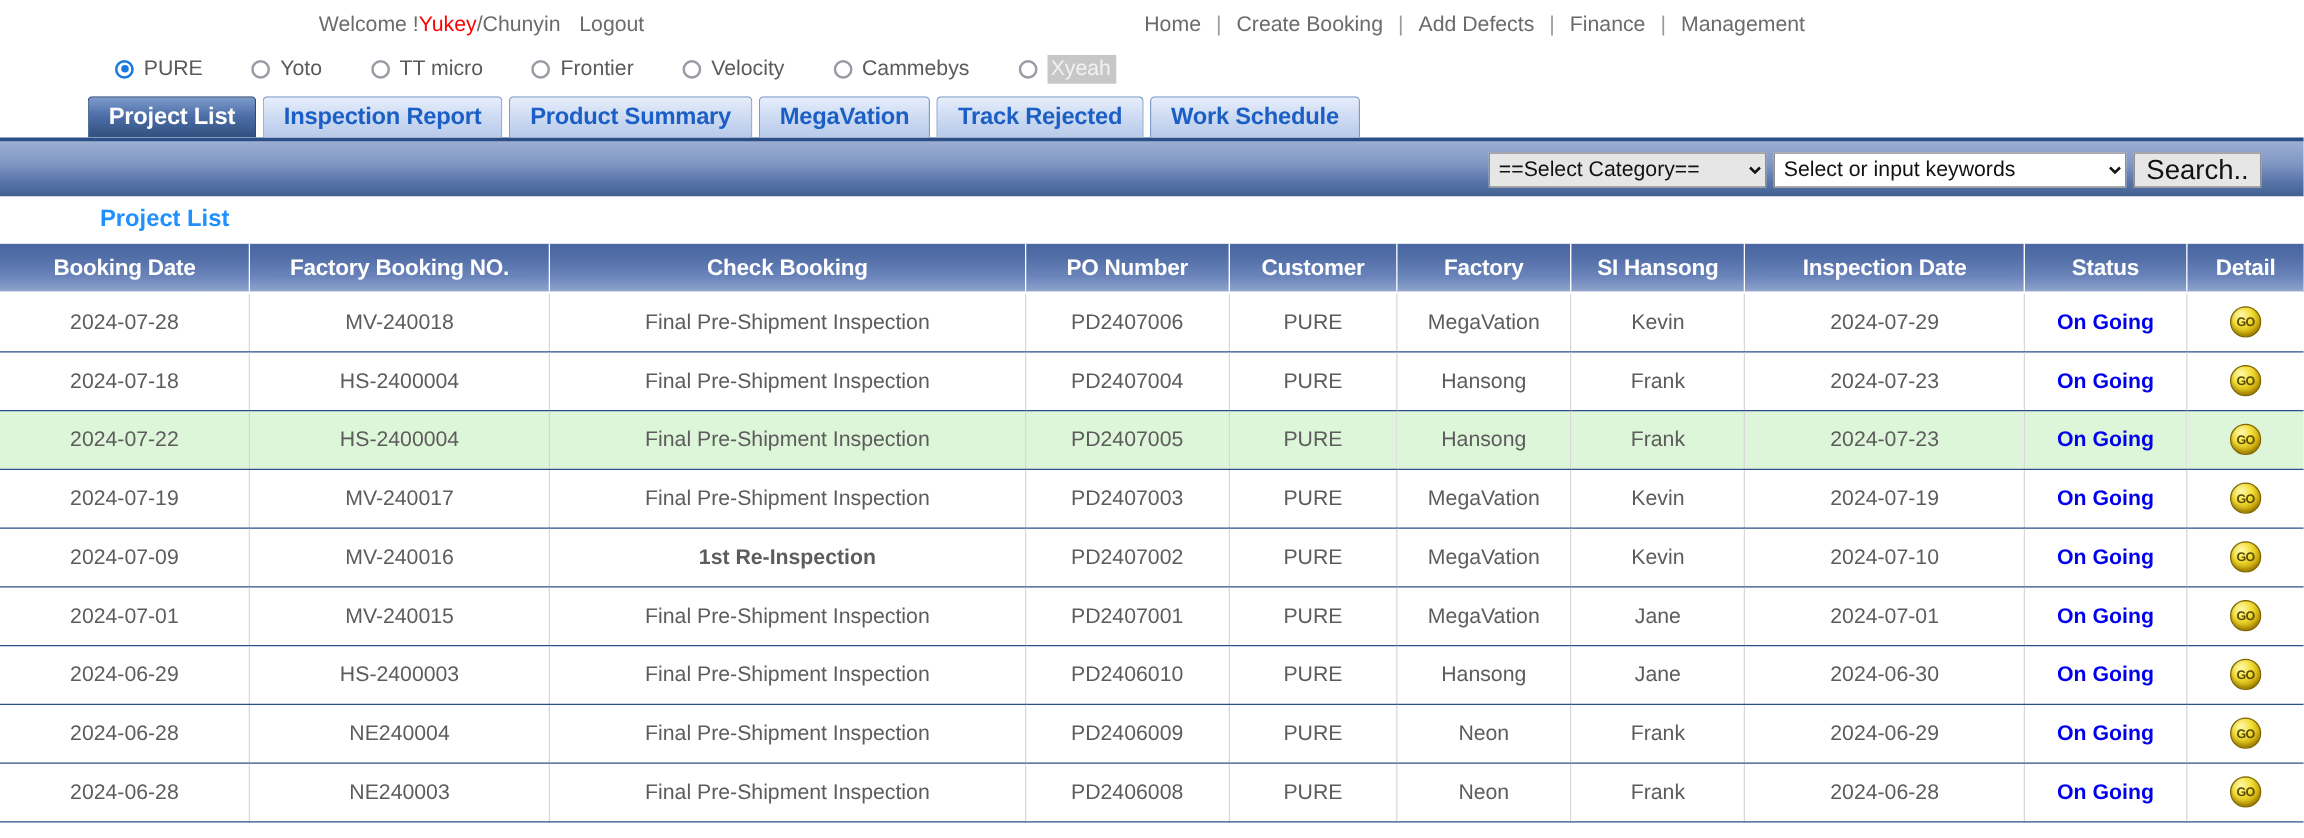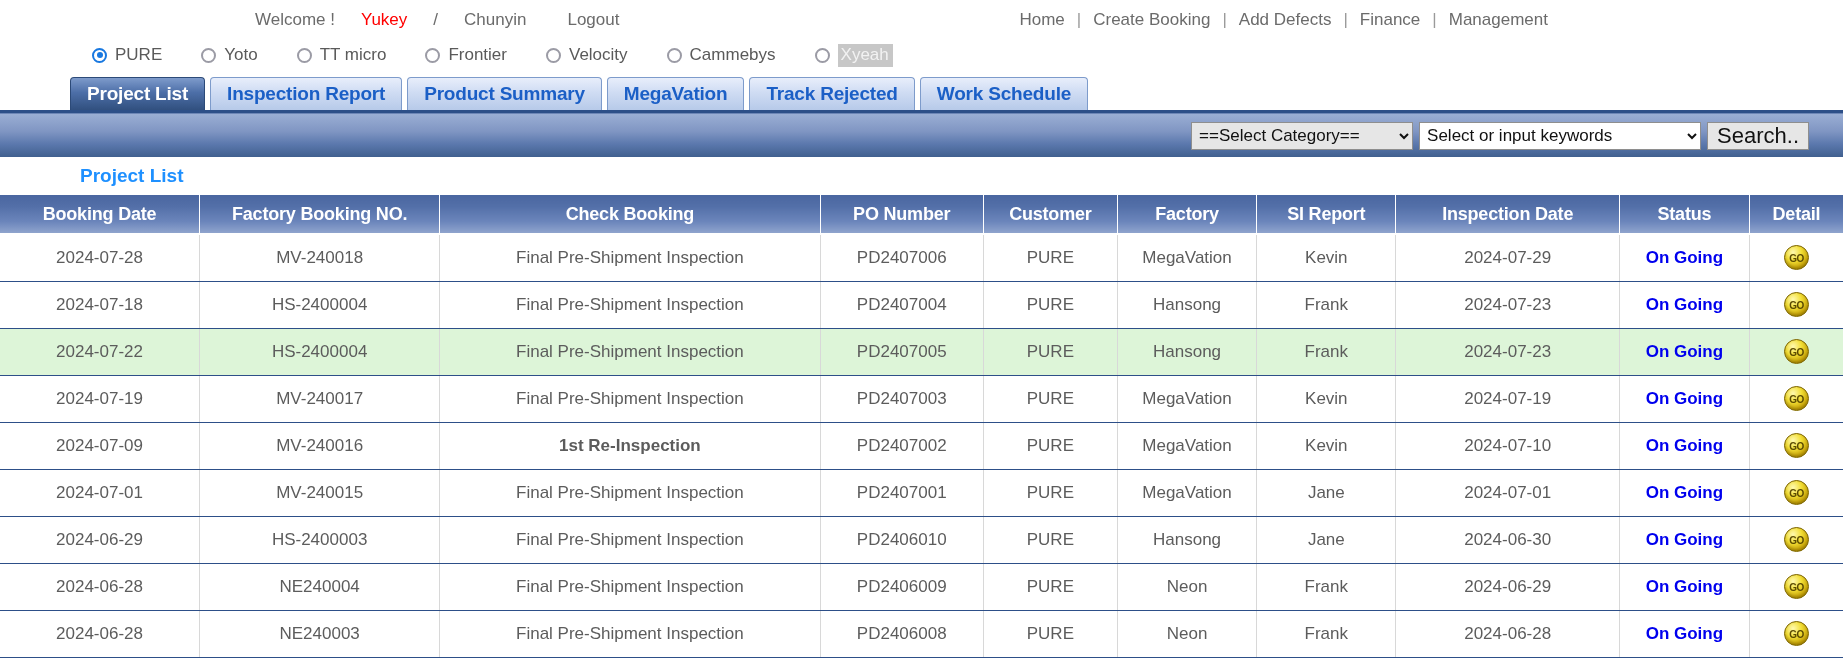--- a/index.html
+++ b/index.html
@@ -19,21 +19,21 @@
     display: flex;
     align-items: center;
     font-size: 17px;
     color: #666;
     padding-top: 4px;
   }
   .welcome-group {
     margin-left: 255px;
     display: flex;
     align-items: center;
-    gap: 26px;
+    gap: 0;
     white-space: nowrap;
   }
   .welcome-text { color: #6b6b6b; }
   .user-primary { color: #ff0000; }
   .user-sep { color: #6b6b6b; }
   .user-secondary { color: #6b6b6b; }
   .logout-link { color: #6b6b6b; margin-left: 15px; cursor: pointer; }
 
   .nav-group {
     margin-left: 397px;
@@ -334,21 +334,21 @@
       <col class="col-detail">
   </colgroup>
   <thead>
     <tr id="header-row">
         <th>Booking Date</th>
         <th>Factory Booking NO.</th>
         <th>Check Booking</th>
         <th>PO Number</th>
         <th>Customer</th>
         <th>Factory</th>
-        <th>SI Report</th>
+        <th>SI Hansong</th>
         <th>Inspection Date</th>
         <th>Status</th>
         <th>Detail</th>
       </tr>
   </thead>
   <tbody id="table-body">
       <tr class="">
         <td>2024-07-28</td>
         <td>MV-240018</td>
         <td>Final Pre-Shipment Inspection</td>

